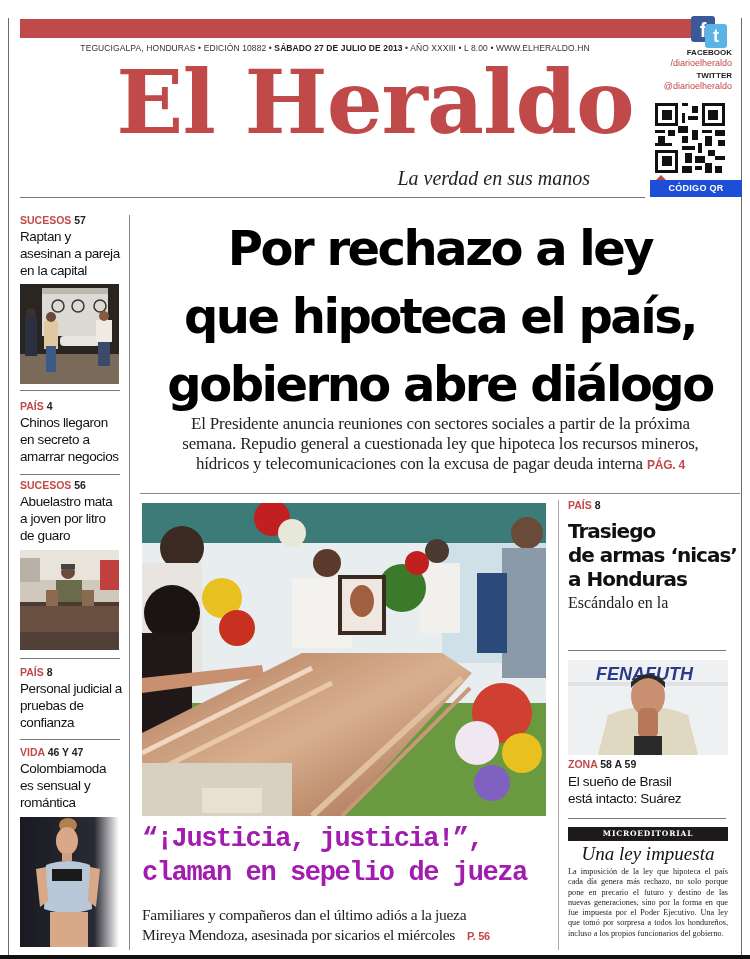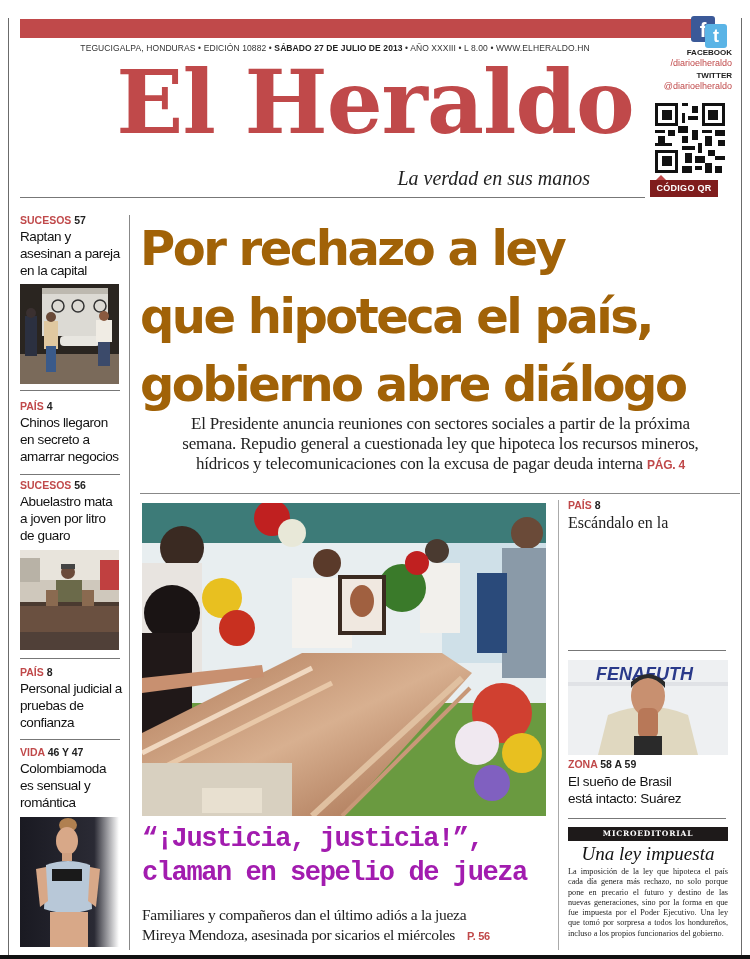--- a/index.html
+++ b/index.html
@@ -16,36 +16,36 @@
     .dateline b { font-weight: bold; color: #222; }
 
     .social { position: absolute; left: 650px; top: 16px; width: 82px; text-align: right; }
     .social-icons { position: absolute; right: 3px; top: 0; width: 38px; height: 34px; }
     .fb-box { position: absolute; left: 0; top: 0; width: 24px; height: 26px; background: #3b5998; border-radius: 3px; color: #fff; font-weight: bold; font-size: 20px; text-align: center; line-height: 28px; font-family: "Liberation Sans", sans-serif; }
     .tw-box { position: absolute; left: 14px; top: 8px; width: 22px; height: 24px; background: #5ab4e6; border-radius: 3px; color: #fff; font-weight: bold; font-size: 18px; text-align: center; line-height: 24px; }
     .soc-label { position: absolute; right: 0; font-size: 8px; font-weight: bold; color: #222; }
     .soc-handle { position: absolute; right: 0; font-size: 9px; color: #c0494a; }
 
     .qr { position: absolute; left: 655px; top: 103px; width: 70px; height: 70px; }
-    .qr-label { position: absolute; left: 650px; top: 180px; width: 68px; height: 17px; background: #7f1d1d; color: #fff; font-size: 9px; font-weight: bold; text-align: center; line-height: 17px; letter-spacing: 0.3px; }
+    .qr-label { position: absolute; left: 650px; top: 180px; width: 92px; height: 17px; background: #1d4ed8; color: #fff; font-size: 9px; font-weight: bold; text-align: center; line-height: 17px; letter-spacing: 0.3px; }
     .qr-label:before { content: ""; position: absolute; left: 6px; top: -5px; width: 0; height: 0; border-left: 5px solid transparent; border-right: 5px solid transparent; border-bottom: 5px solid #c0494a; }
 
     .masthead { position: absolute; left: 110px; top: 52px; width: 530px; text-align: center; font-family: "DejaVu Serif", serif; font-weight: bold; font-size: 88px; color: #c0494a; letter-spacing: -1px; line-height: 100px; }
     .tagline { position: absolute; left: 160px; top: 167px; width: 430px; text-align: right; font-family: "Liberation Serif", serif; font-style: italic; font-size: 20px; color: #222; }
     .mast-rule { position: absolute; left: 20px; top: 197px; width: 625px; height: 1px; background: #777; }
     .lc-vrule { position: absolute; left: 129px; top: 215px; width: 1px; height: 735px; background: #888; }
     .lc-item { position: absolute; left: 20px; width: 102px; }
     .kicker { font-size: 10.5px; font-weight: bold; color: #c0494a; letter-spacing: 0; }
     .kicker .pg { color: #222; }
     .lc-head { font-family: "Liberation Sans", sans-serif; font-size: 13.5px; line-height: 17px; color: #111; letter-spacing: -0.4px; margin-top: 2px; }
     .lc-rule { position: absolute; left: 20px; width: 100px; height: 1px; background: #777; }
     .photo { position: absolute; overflow: hidden; }
 
     
-    .main-head { position: absolute; left: 140px; top: 214px; width: 600px; text-align: left; font-family: "DejaVu Sans", sans-serif; font-weight: bold; font-size: 48px; line-height: 68px; letter-spacing: -2.5px; color: #a16207; }
+    .main-head { position: absolute; left: 140px; top: 214px; width: 600px; text-align: center; font-family: "DejaVu Sans", sans-serif; font-weight: bold; font-size: 48px; line-height: 68px; letter-spacing: -2.5px; color: #000000; }
     .main-deck { position: absolute; left: 143px; top: 414px; width: 595px; text-align: center; font-family: "Liberation Serif", serif; font-size: 17px; line-height: 20px; color: #222; letter-spacing: -0.2px; }
     .main-deck .pg { font-family: "Liberation Sans", sans-serif; font-weight: bold; font-size: 12px; color: #c0494a; margin-left: 4px; }
     .main-rule { position: absolute; left: 140px; top: 493px; width: 600px; height: 1px; background: #888; }
 
     
     .feature-photo { left: 142px; top: 503px; width: 404px; height: 313px; }
     .feat-head { position: absolute; left: 142px; top: 822px; width: 410px; font-family: Liberation Mono, monospace; font-weight: bold; font-size: 27px; line-height: 34px; letter-spacing: -1.4px; color: #a21caf; }
     .feat-deck { position: absolute; left: 142px; top: 905px; width: 420px; font-family: "Liberation Serif", serif; font-size: 15.5px; line-height: 20px; color: #222; letter-spacing: -0.3px; }
     .feat-deck .pg { font-family: "Liberation Sans", sans-serif; font-weight: bold; font-size: 11px; color: #c0494a; margin-left: 12px; }
 
@@ -277,20 +277,25 @@
 </div>
 <div class="feat-deck">
   <div>Familiares y compañeros dan el último adiós a la jueza</div>
   <div><span>Mireya Mendoza, asesinada por sicarios el miércoles</span><span class="pg">P. 56</span></div>
 </div>
 
 <div class="rc-vrule"></div>
 
 <div class="rc-item" style="top:499px;">
   <div class="kicker"><span>PAÍS</span> <span class="pg">8</span></div>
+  <div class="rc-head-big">
+    <div>Trasiego</div>
+    <div>de armas ‘nicas’</div>
+    <div>a Honduras</div>
+  </div>
   <div class="rc-sub">
     <div>Escándalo en la</div>
   </div>
 </div>
 <div class="rc-rule" style="top:650px;"></div>
 
 <svg class="photo" style="left:568px;top:660px;width:160px;height:95px;" viewBox="0 0 160 95">
   <rect width="160" height="95" fill="#eef0f2"></rect>
   <text x="28" y="20" font-family="Liberation Sans, sans-serif" font-weight="bold" font-style="italic" font-size="18" fill="#2a3a8a">FENAFUTH</text>
   <rect x="0" y="22" width="160" height="4" fill="#e0e2e6"></rect>

